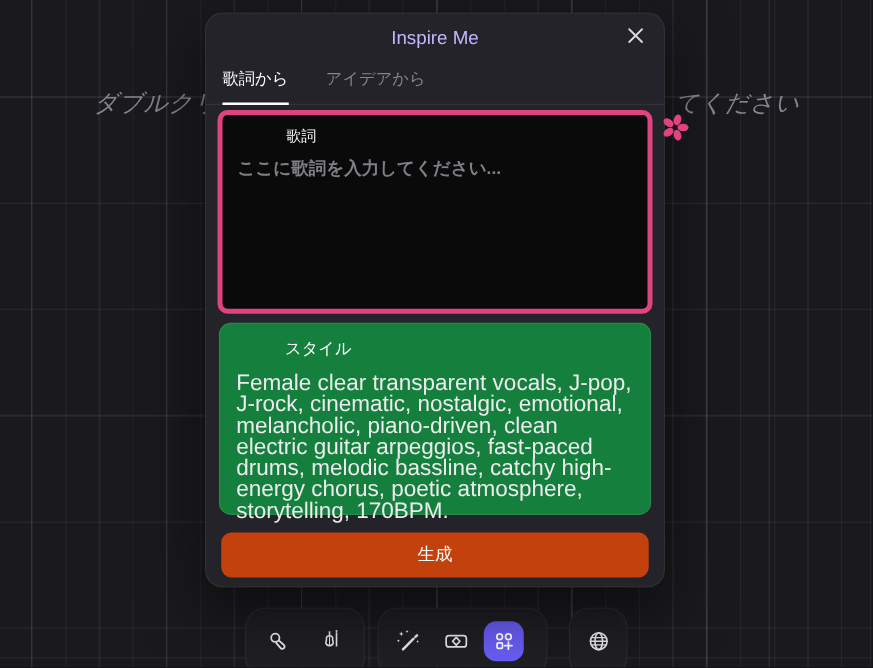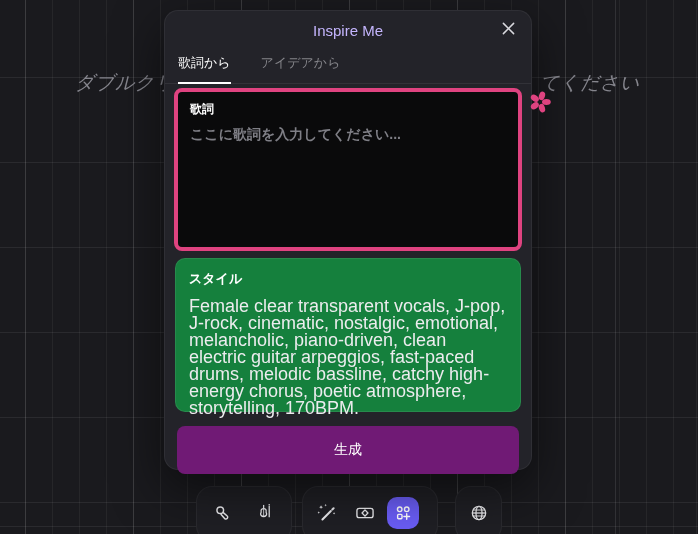--- a/index.html
+++ b/index.html
@@ -39,38 +39,38 @@
     font-size:13px;color:#85858a;padding-bottom:10px;cursor:pointer;border-bottom:2px solid transparent;
     margin-bottom:-1px;
   }
   .tab.active{color:#ffffff;border-bottom-color:#ffffff;}
 
   .lyrics-box{
     margin:4px 9px 0 9px;height:163px;box-sizing:border-box;
     background:#0a0a0b;border:4px solid #df4380;border-radius:8px;
     padding:9px 12px;
   }
-  .box-label{color:#ffffff;font-size:12px;font-weight:700;display:block;}
+  .box-label{color:#ffffff;font-size:12px;font-weight:400;display:block;margin-left:39px;}
   .lyrics-input{
     display:block;width:100%;height:110px;margin-top:8px;background:transparent;border:none;outline:none;
     resize:none;color:#e8e8ea;font-size:14px;font-family:inherit;padding:0;font-weight:bold;
   }
   .lyrics-input::placeholder{color:#7f7f86;}
 
   .style-box{
     margin:7px 10px 0 10px;height:154px;box-sizing:border-box;
     background:#15803d;border:1px solid rgba(255,255,255,0.08);border-radius:10px;
     padding:11px 13px;
   }
   .style-box .box-label{font-size:13px;}
   .style-value{margin-top:10px;color:#ececee;font-size:18px;line-height:17px;cursor:text;}
 
   .generate-btn{
-    display:block;margin:14px 12px 0 12px;width:calc(100% - 24px);height:48px;
-    background:#701a75;border:none;border-radius:8px;color:#ffffff;font-size:14px;
+    display:block;margin:14px 12px 0 12px;width:calc(100% - 24px);height:36px;
+    background:#c2410c;border:none;border-radius:8px;color:#ffffff;font-size:14px;
     font-family:inherit;cursor:pointer;
   }
 
   
   .flower{position:absolute;left:527px;top:89px;z-index:6;pointer-events:none;}
 
   
   .tool-group{
     position:absolute;top:486px;height:56px;background:#1f1f24;border:1px solid rgba(255,255,255,0.05);
     border-radius:16px;display:flex;align-items:flex-start;box-sizing:border-box;z-index:4;

